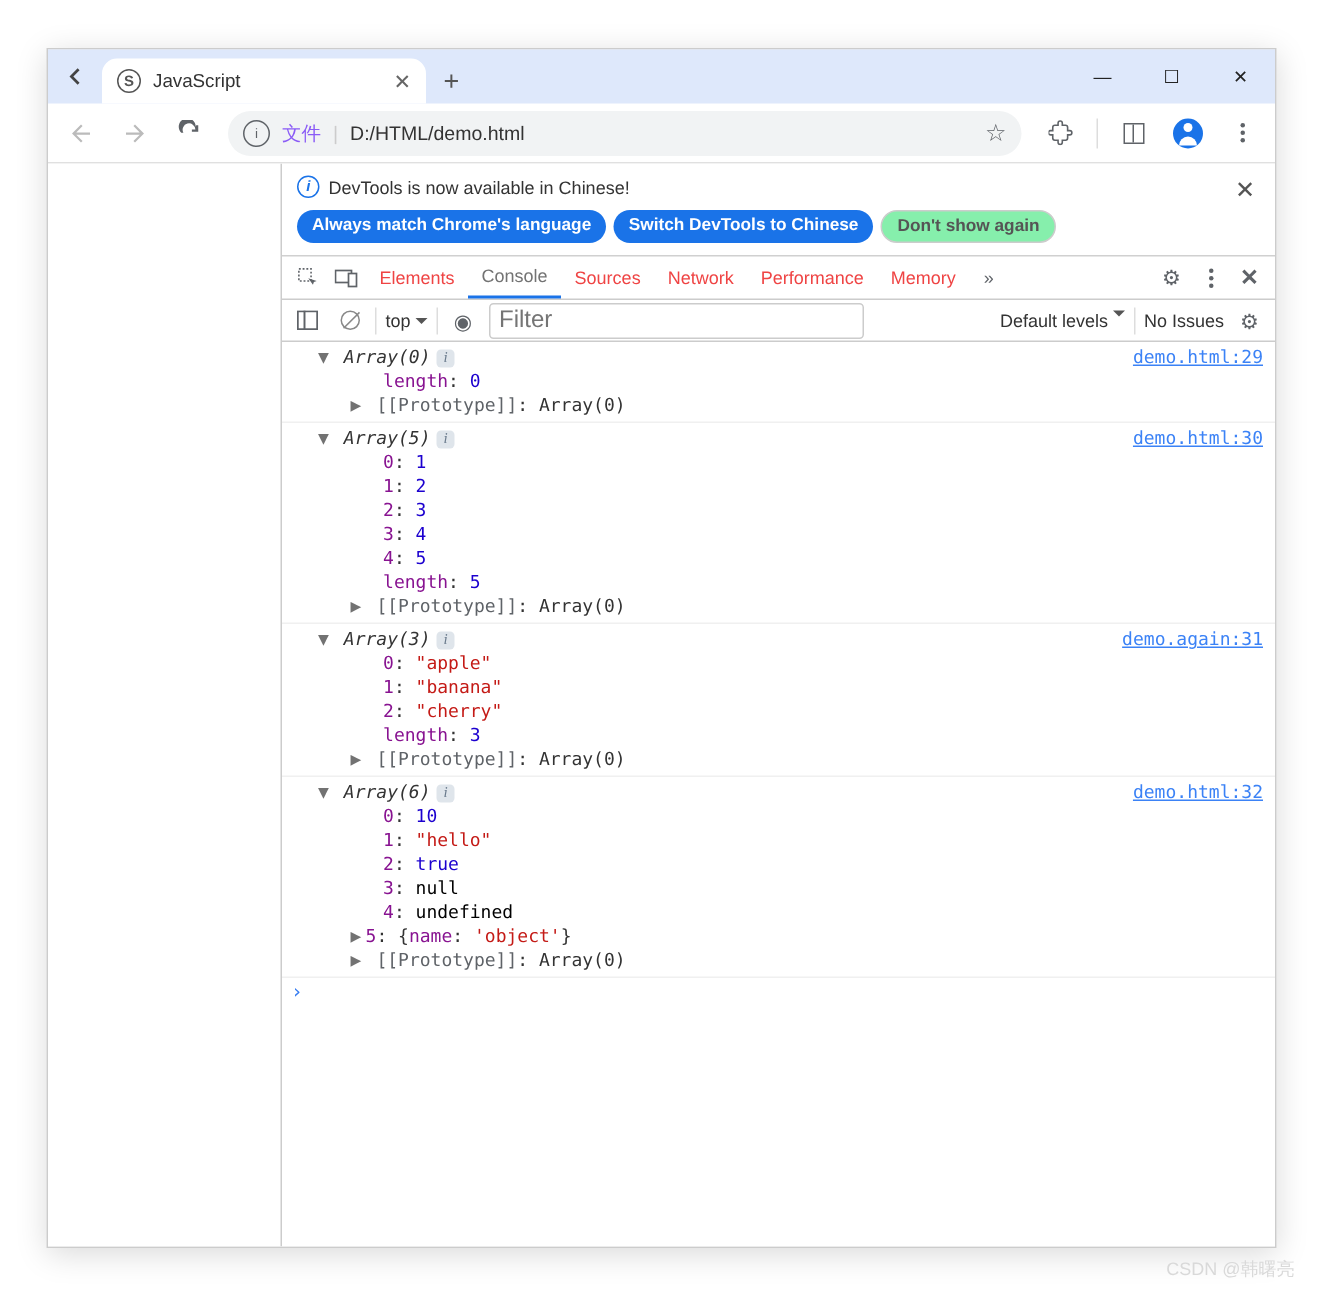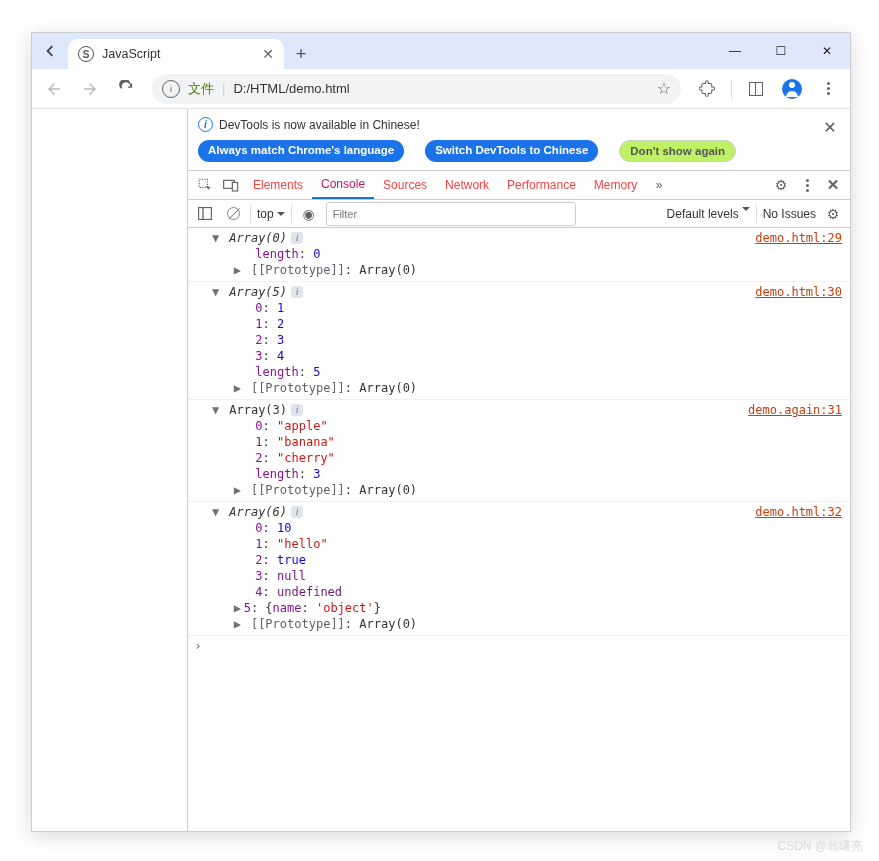--- a/index.html
+++ b/index.html
@@ -13,73 +13,73 @@
 .tab-title { flex: 1; }
 .tab-close { color:#666; font-size:14px; }
 .tab-add { width:34px; display:flex; align-items:center; justify-content:center; font-size:18px; color:#555; margin-top:6px; }
 .wincontrols { margin-left:auto; display:flex; }
 .wincontrols > div { width:46px; display:flex; align-items:center; justify-content:center; color:#222; }
 .toolbar { height: 40px; display:flex; align-items:center; padding:0 6px; gap:4px; border-bottom:1px solid #e0e0e0; }
 .tb-btn { width:32px; height:32px; display:flex; align-items:center; justify-content:center; color:#5f6368; border-radius:50%; }
 .tb-btn.disabled { color:#bbb; }
 .omnibox { flex:1; height:30px; background:#f1f3f4; border-radius:16px; display:flex; align-items:center; padding:0 10px; gap:8px; font-size:13px; color:#333; margin: 0 6px; }
 .omni-ic { width:18px; height:18px; border:1.4px solid #5f6368; border-radius:50%; display:flex; align-items:center; justify-content:center; font-size:9px; color:#5f6368; flex-shrink: 0; }
-.omni-label { color:#4d7c0f; flex-shrink: 0; font-family: Liberation Mono, monospace; }
+.omni-label { color:#8b5cf6; flex-shrink: 0; font-family: Liberation Mono, monospace; }
 .omni-sep { color:#ccc; flex-shrink: 0; }
 .omni-url { flex:1; color:#333; }
 .omni-star { margin-left:auto; color:#5f6368; font-size:16px; }
 .ext-ic svg { width:17px; height:17px; }
 .tb-sep { width:1px; height:20px; background:#ddd; margin:0 4px; }
 .sq-ic { width:14px; height:14px; border:1.6px solid #5f6368; }
 .sq-ic::before { content:""; display:block; width:5px; height:100%; border-right:1.6px solid #5f6368; }
 .user-ic { width:20px; height:20px; background:#1a73e8; border-radius:50%; position:relative; }
 .user-ic::before { content:""; position:absolute; top:3px; left:7px; width:6px; height:6px; background:#fff; border-radius:50%; }
 .user-ic::after { content:""; position:absolute; bottom:2px; left:4px; width:12px; height:6px; background:#fff; border-radius:6px 6px 0 0; }
 .dots-v { display:flex; flex-direction:column; gap:2px; }
 .dots-v span, .dots-h span { width:3px; height:3px; background:#5f6368; border-radius:50%; }
 .content { flex:1; display:flex; overflow:hidden; }
 .page { width:156px; border-right:1px solid #ccc; background:#fff; }
 .devtools { flex:1; display:flex; flex-direction:column; background:#fff; font-size:12px; color:#333; overflow:hidden; }
 .infobar { display:flex; align-items:flex-start; padding:8px 10px; border-bottom:1px solid #d0d0d0; }
 .infobar-body { flex:1; }
 .info-line { display:flex; align-items:center; gap:6px; margin-bottom:8px; font-size:12px; color:#333; }
 .info-ic { width:15px; height:15px; border:1.5px solid #1a73e8; border-radius:50%; color:#1a73e8; display:flex; align-items:center; justify-content:center; font-size:10px; font-style:italic; font-weight:bold; }
-.pill-row { display:flex; gap:21px; flex-wrap:wrap; }
+.pill-row { display:flex; gap:5px; flex-wrap:wrap; }
 .pill { padding:4px 10px; border-radius:12px; font-size:11.5px; font-weight:600; }
 .pill.blue { background:#1a73e8; color:#fff; }
-.pill.outline { border:1px solid #ccc; color:#555; background:#bef264; }
+.pill.outline { border:1px solid #ccc; color:#555; background:#86efac; }
 .info-close { width:20px; height:20px; display:flex; align-items:center; justify-content:center; color:#555; font-size:16px; margin-left:8px; }
 .dt-tabs { display:flex; align-items:center; height:29px; border-bottom:1px solid #ccc; padding:0 4px; font-size:12px; }
 .dt-tabs .ic { width:26px; display:flex; align-items:center; justify-content:center; color:#5f6368; }
 .dt-tab { padding:0 9px; height:100%; display:flex; align-items:center; color:#ef4444; cursor:default; }
-.dt-tab.active { color:#be185d; border-bottom:2px solid #1a73e8; margin-bottom:-1px; font-weight:500; }
+.dt-tab.active { color:#737373; border-bottom:2px solid #1a73e8; margin-bottom:-1px; font-weight:500; }
 .dt-tabs .spacer { flex:1; }
 .dt-gear { font-size:14px; }
 .dt-x { font-size:15px; font-weight:bold; }
 .console-bar { display:flex; align-items:center; height:28px; border-bottom:1px solid #ccc; padding:0 6px; gap:6px; font-size:12px; }
 .cb-ic { width:22px; display:flex; align-items:center; justify-content:center; color:#5f6368; }
 .cb-stop { width:13px; height:13px; border:1.4px solid #888; border-radius:50%; position:relative; }
 .cb-stop::after { content:""; position:absolute; top:5px; left:-1px; width:15px; height:1.4px; background:#888; transform:rotate(-45deg); }
 .ctx { display:flex; align-items:center; gap:3px; color:#333; }
 .ctx::after { content:""; border-top:4px solid #555; border-left:4px solid transparent; border-right:4px solid transparent; }
 .cb-sep { width:1px; height:18px; background:#ddd; }
 .eye { font-size:14px; color:#5f6368; }
 .filter { flex:1; max-width:250px; }
-.filter input { width:100%; height:24px; border:1px solid #ccc; border-radius:3px; padding:0 6px; font-size:11px; color:#888; }
+.filter input { width:100%; height:24px; border:1px solid #ccc; border-radius:3px; padding:0 6px; font-size:16px; color:#888; }
 .levels { display:flex; gap:3px; color:#333; margin-left:auto; }
 .levels::after { content:""; border-top:4px solid #555; border-left:4px solid transparent; border-right:4px solid transparent; }
 .console-body { flex:1; overflow:auto; font-family:Menlo,Consolas,monospace; font-size:12px; line-height:16px; color:#333; }
 .log { border-bottom:1px solid #f0f0f0; padding:2px 4px 3px 24px; position:relative; }
-.log-link { position:absolute; right:8px; top:2px; color:#c2410c; text-decoration:underline; }
+.log-link { position:absolute; right:8px; top:2px; color:#3b82f6; text-decoration:underline; }
 .row { white-space:pre; }
 .expander { color:#727272; display:inline-block; width:10px; }
 .k-prop { color:#881391; }
 .k-num { color:#1c00cf; }
 .k-str { color:#c41a16; }
-.k-null { color:#701a75;margin-top:22px; }
+.k-null { color:#000000;margin-top:22px; }
 .i-badge { display:inline-block; width:12px; height:12px; background:#dfe5eb; color:#6a7a8c; border-radius:3px; font-style:italic; font-size:10px; text-align:center; line-height:12px; font-family:serif; vertical-align:1px; margin-left:4px; }
 .proto { color:#5f6368; }
 .prompt-row { padding:2px 6px; color:#367cf1; font-size:13px; }
 .watermark { position:absolute; right:16px; bottom:6px; font-size:12px; color:#d9d9d9; font-family:Arial,sans-serif; }
 </style>
 </head>
 <body>
 
 <div class="window">
 
@@ -234,26 +234,27 @@
             <div class="row">      <span class="k-prop">length</span>: <span class="k-num">0</span></div>
             <div class="row">   <span class="expander">▶</span> <span class="proto">[[Prototype]]</span>: Array(0)</div>
           </div>
           <div class="log">
             <a class="log-link">demo.html:30</a>
             <div class="row"><span class="expander">▼</span> <span style="font-style:italic">Array(5)</span><span class="i-badge">i</span></div>
             <div class="row">      <span class="k-prop">0</span>: <span class="k-num">1</span></div>
             <div class="row">      <span class="k-prop">1</span>: <span class="k-num">2</span></div>
             <div class="row">      <span class="k-prop">2</span>: <span class="k-num">3</span></div>
             <div class="row">      <span class="k-prop">3</span>: <span class="k-num">4</span></div>
+            <div class="row">      <span class="k-prop">4</span>: <span class="k-num">5</span></div>
             <div class="row">      <span class="k-prop">length</span>: <span class="k-num">5</span></div>
             <div class="row">   <span class="expander">▶</span> <span class="proto">[[Prototype]]</span>: Array(0)</div>
           </div>
           <div class="log">
             <a class="log-link">demo.again:31</a>
-            <div class="row"><span class="expander">▼</span> <span style="">Array(3)</span><span class="i-badge">i</span></div>
+            <div class="row"><span class="expander">▼</span> <span style="font-style:italic">Array(3)</span><span class="i-badge">i</span></div>
             <div class="row">      <span class="k-prop">0</span>: <span class="k-str">"apple"</span></div>
             <div class="row">      <span class="k-prop">1</span>: <span class="k-str">"banana"</span></div>
             <div class="row">      <span class="k-prop">2</span>: <span class="k-str">"cherry"</span></div>
             <div class="row">      <span class="k-prop">length</span>: <span class="k-num">3</span></div>
             <div class="row">   <span class="expander">▶</span> <span class="proto">[[Prototype]]</span>: Array(0)</div>
           </div>
           <div class="log">
             <a class="log-link">demo.html:32</a>
             <div class="row"><span class="expander">▼</span> <span style="font-style:italic">Array(6)</span><span class="i-badge">i</span></div>
             <div class="row">      <span class="k-prop">0</span>: <span class="k-num">10</span></div>

